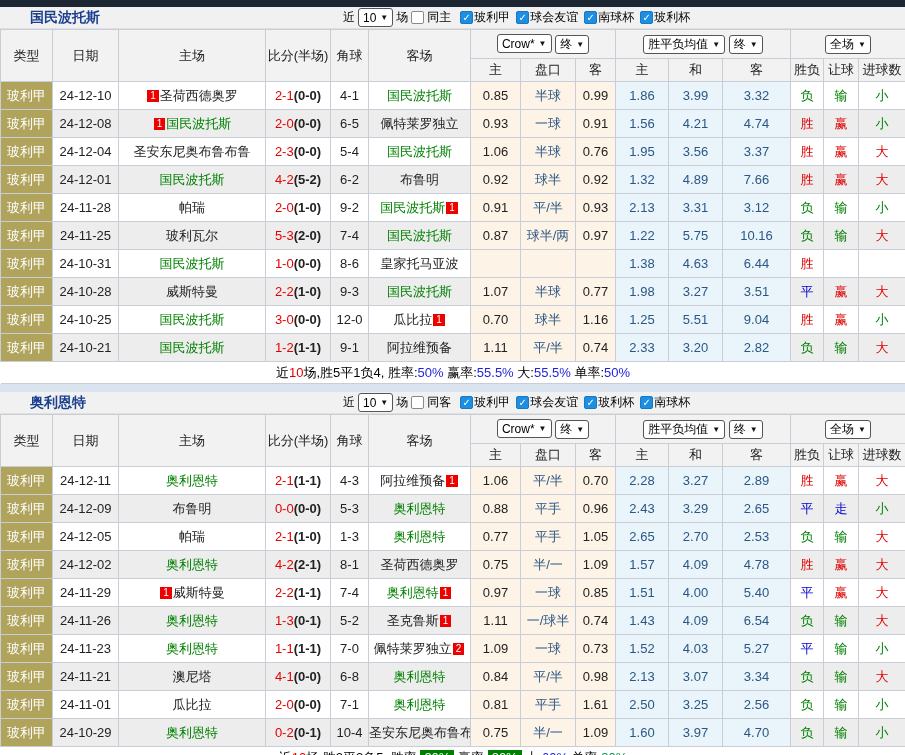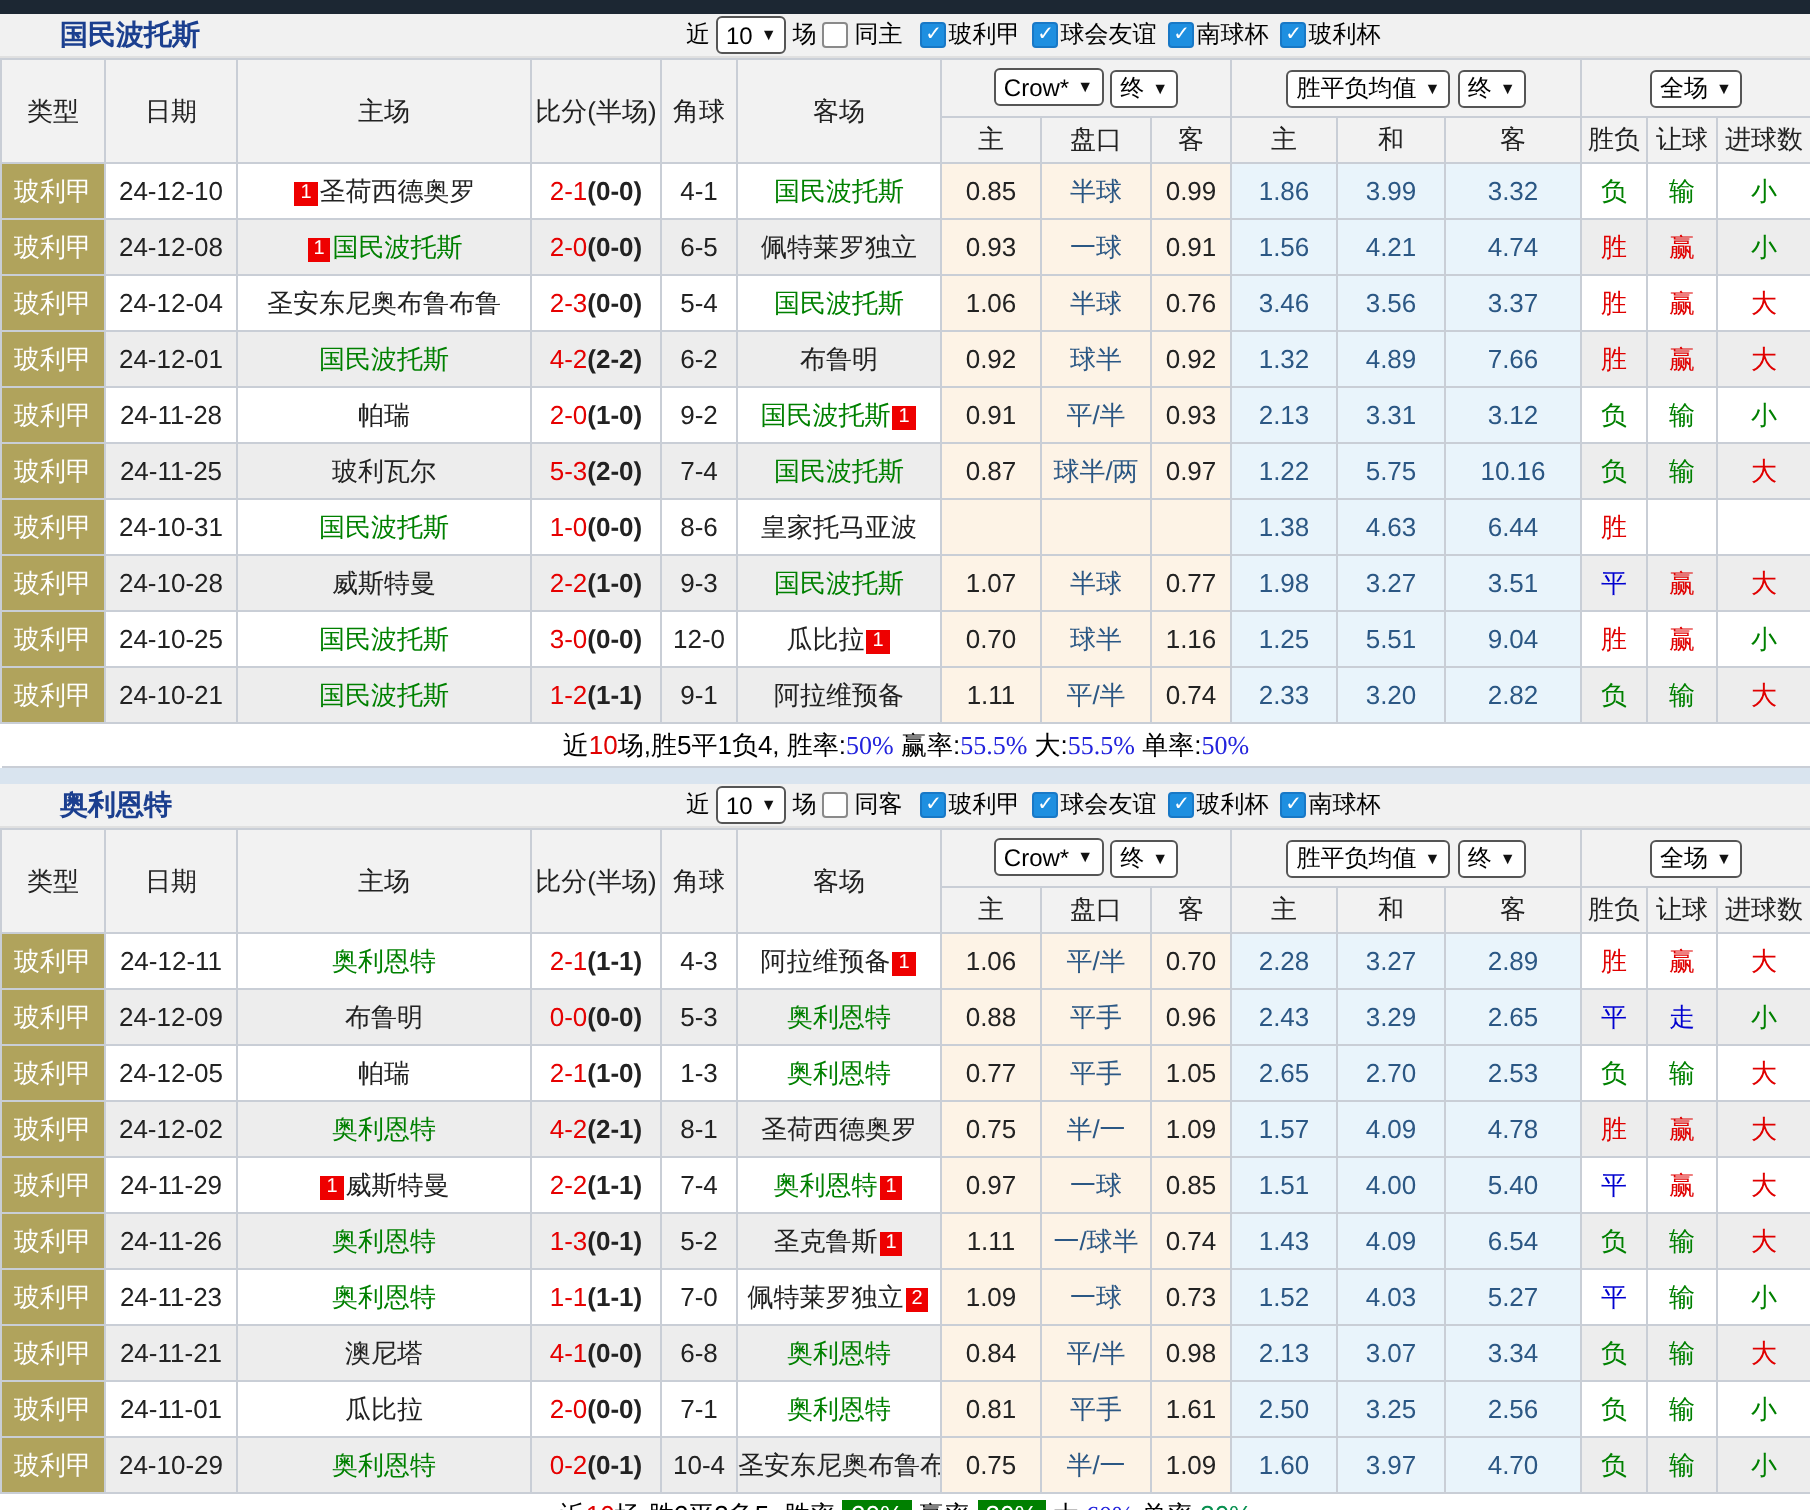--- a/index.html
+++ b/index.html
@@ -30,21 +30,21 @@
   .ft{color:#e60000;text-align:center;}
   .ht{color:#222;font-weight:bold;}
   .r{color:#e00000;}
   .b{color:#0000d0;}
   .g{color:#008000;}
   .redcard{display:inline-block;background:#ee0000;color:#fff;font-size:10px;line-height:12px;padding:0 3px;margin:0 1px;vertical-align:1px;}
   tr.foot td{height:21px;background:#fff;border-left:none;border-right:none;text-align:center;font-size:13px;}
   tr.foot td span{white-space:pre;}
   .seg-plain{color:#000;}
   .seg-red{color:#e00000;}
-  .seg-blue{color:#2323dd;font-family:Liberation Serif, serif;}
+  .seg-blue{color:#2323dd;}
   .seg-green{color:#089050;}
   .seg-badge{background:#008000;color:#fff;padding:0 4px;}
 </style>
 </head>
 <body>
 
 <div class="topbar"></div>
 
 <div class="section-header">
   <span class="section-title">国民波托斯</span>
@@ -173,32 +173,32 @@
       <tr>
         <td class="league">玻利甲</td>
         <td class="date">24-12-04</td>
         <td class="team"><span>圣安东尼奥布鲁布鲁</span></td>
         <td class="score"><span class="ft">2-3</span><span class="ht">(0-0)</span></td>
         <td class="corner">5-4</td>
         <td class="team"><span class="focus">国民波托斯</span></td>
         <td class="odd">1.06</td>
         <td class="odd handicap">半球</td>
         <td class="odd">0.76</td>
-        <td class="avg">3.46</td>
+        <td class="avg">1.95</td>
         <td class="avg">3.56</td>
         <td class="avg">3.37</td>
         <td class="res r">胜</td>
         <td class="res r">赢</td>
         <td class="res r">大</td>
       </tr>
       <tr class="alt">
         <td class="league">玻利甲</td>
         <td class="date">24-12-01</td>
         <td class="team"><span class="focus">国民波托斯</span></td>
-        <td class="score"><span class="ft">4-2</span><span class="ht">(2-2)</span></td>
+        <td class="score"><span class="ft">4-2</span><span class="ht">(5-2)</span></td>
         <td class="corner">6-2</td>
         <td class="team"><span>布鲁明</span></td>
         <td class="odd">0.92</td>
         <td class="odd handicap">球半</td>
         <td class="odd">0.92</td>
         <td class="avg">1.32</td>
         <td class="avg">4.89</td>
         <td class="avg">7.66</td>
         <td class="res r">胜</td>
         <td class="res r">赢</td>

